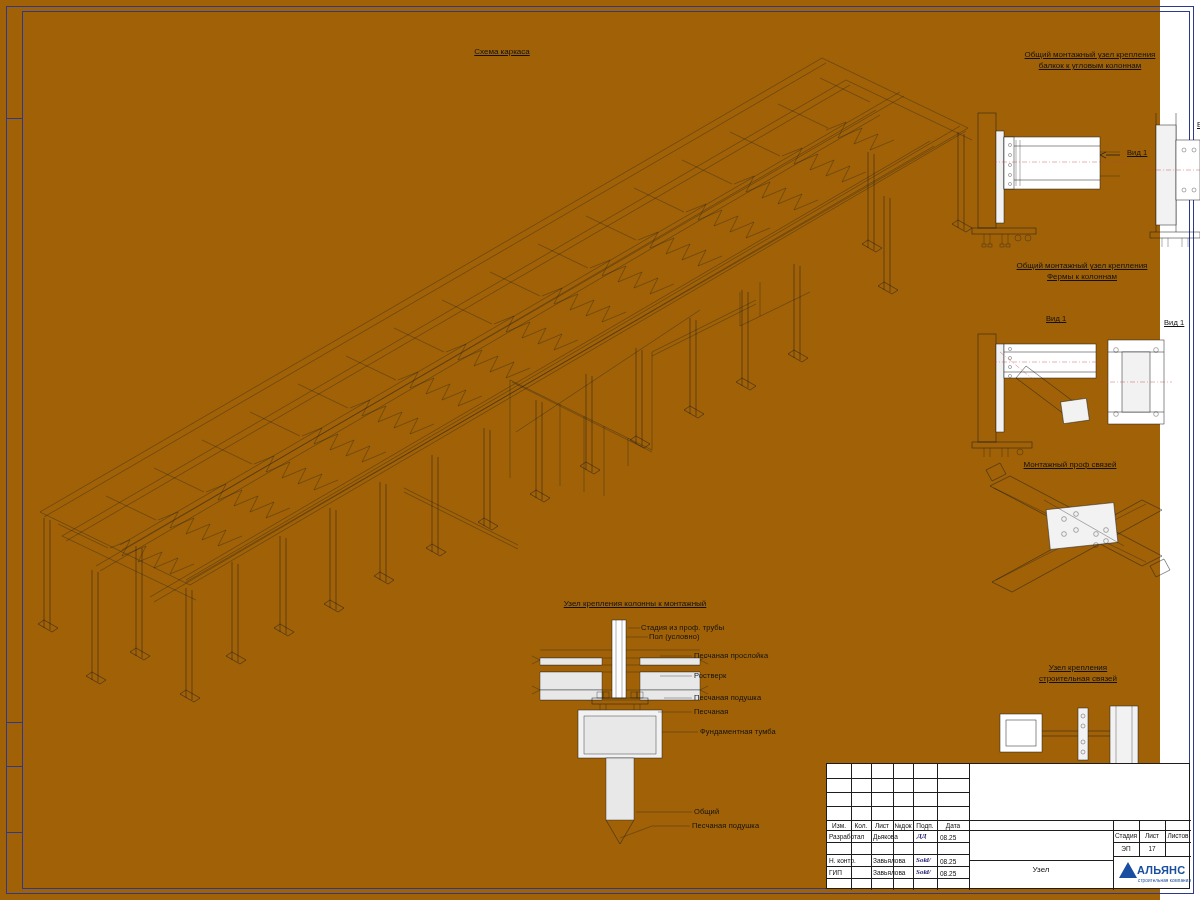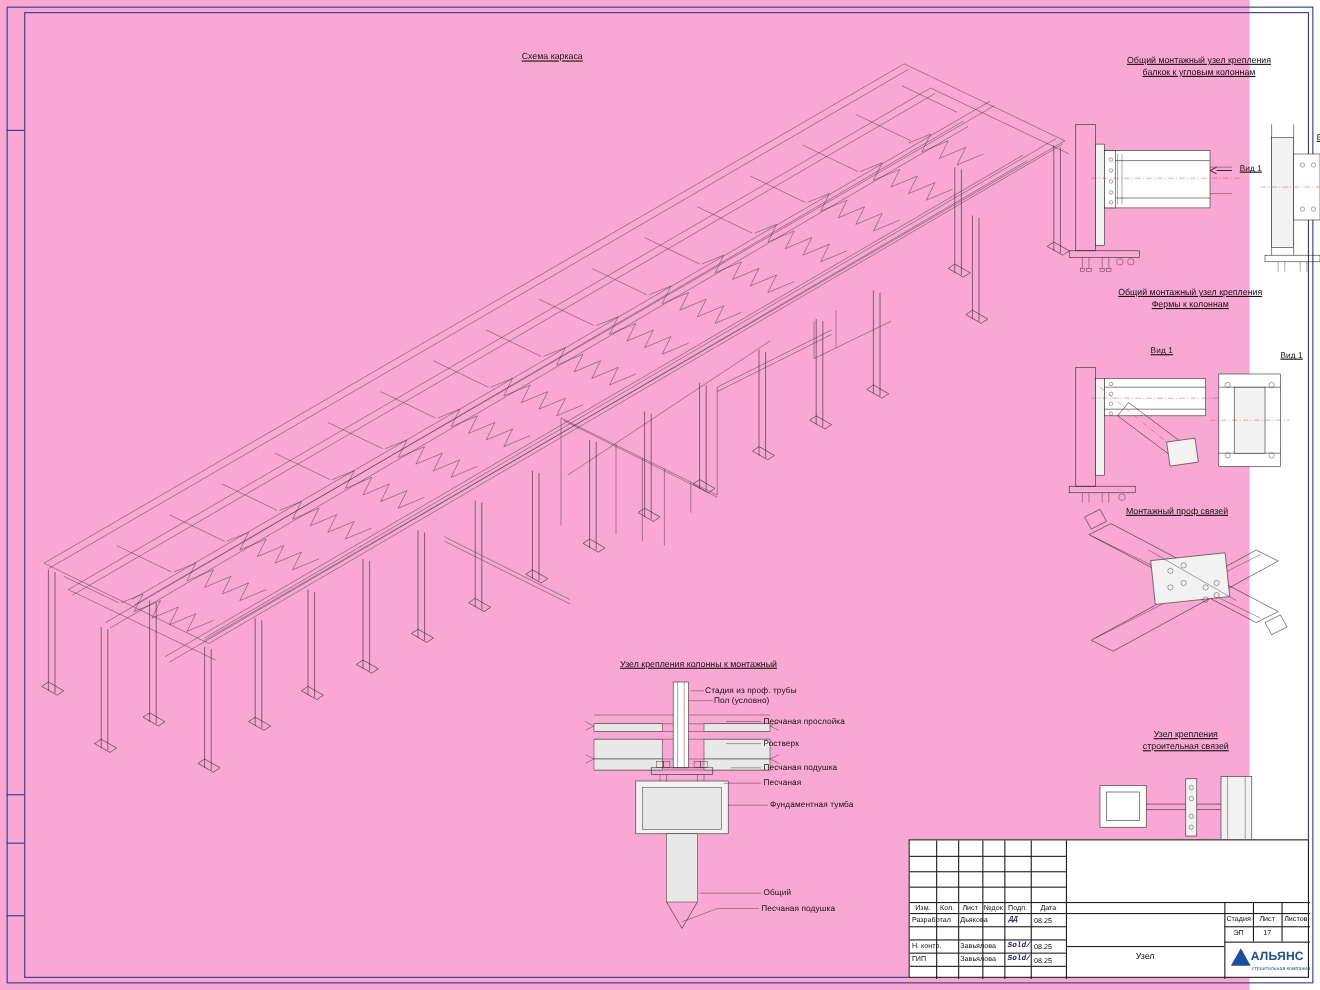--- a/index.html
+++ b/index.html
@@ -13,21 +13,22 @@
     font-family: "Liberation Sans", sans-serif;
     color: #000;
     overflow: hidden;
     position: relative;
   }
   #sheet {
     position: absolute;
     left: 0; top: 0;
     width: 1136px;
     height: 900px;
-    background: #f9a8d4;
+    background: #a16207;
+    padding-left: 24px;
   }
   
   .frame-outer {
     position: absolute;
     left: 6px; top: 6px;
     width: 1188px; height: 888px;
     border: 1px solid #2b3a8f;
     box-sizing: border-box;
   }
   .frame-inner {
@@ -95,21 +96,21 @@
   .tb-txt {
     position: absolute;
     font-size: 6.5px;
     line-height: 8px;
     white-space: pre;
     color: #111;
   }
   .tb-txt.c { text-align: center; }
   .sig {
     position: absolute;
-    font-family: Liberation Mono, monospace;
+    font-family: Liberation Serif, serif;
     font-style: italic;
     font-weight: bold;
     font-size: 7px;
     color: #1a1a6e;
     white-space: pre;
     text-align: center;
   }
   .logo-name {
     position: absolute;
     font-size: 11px;

